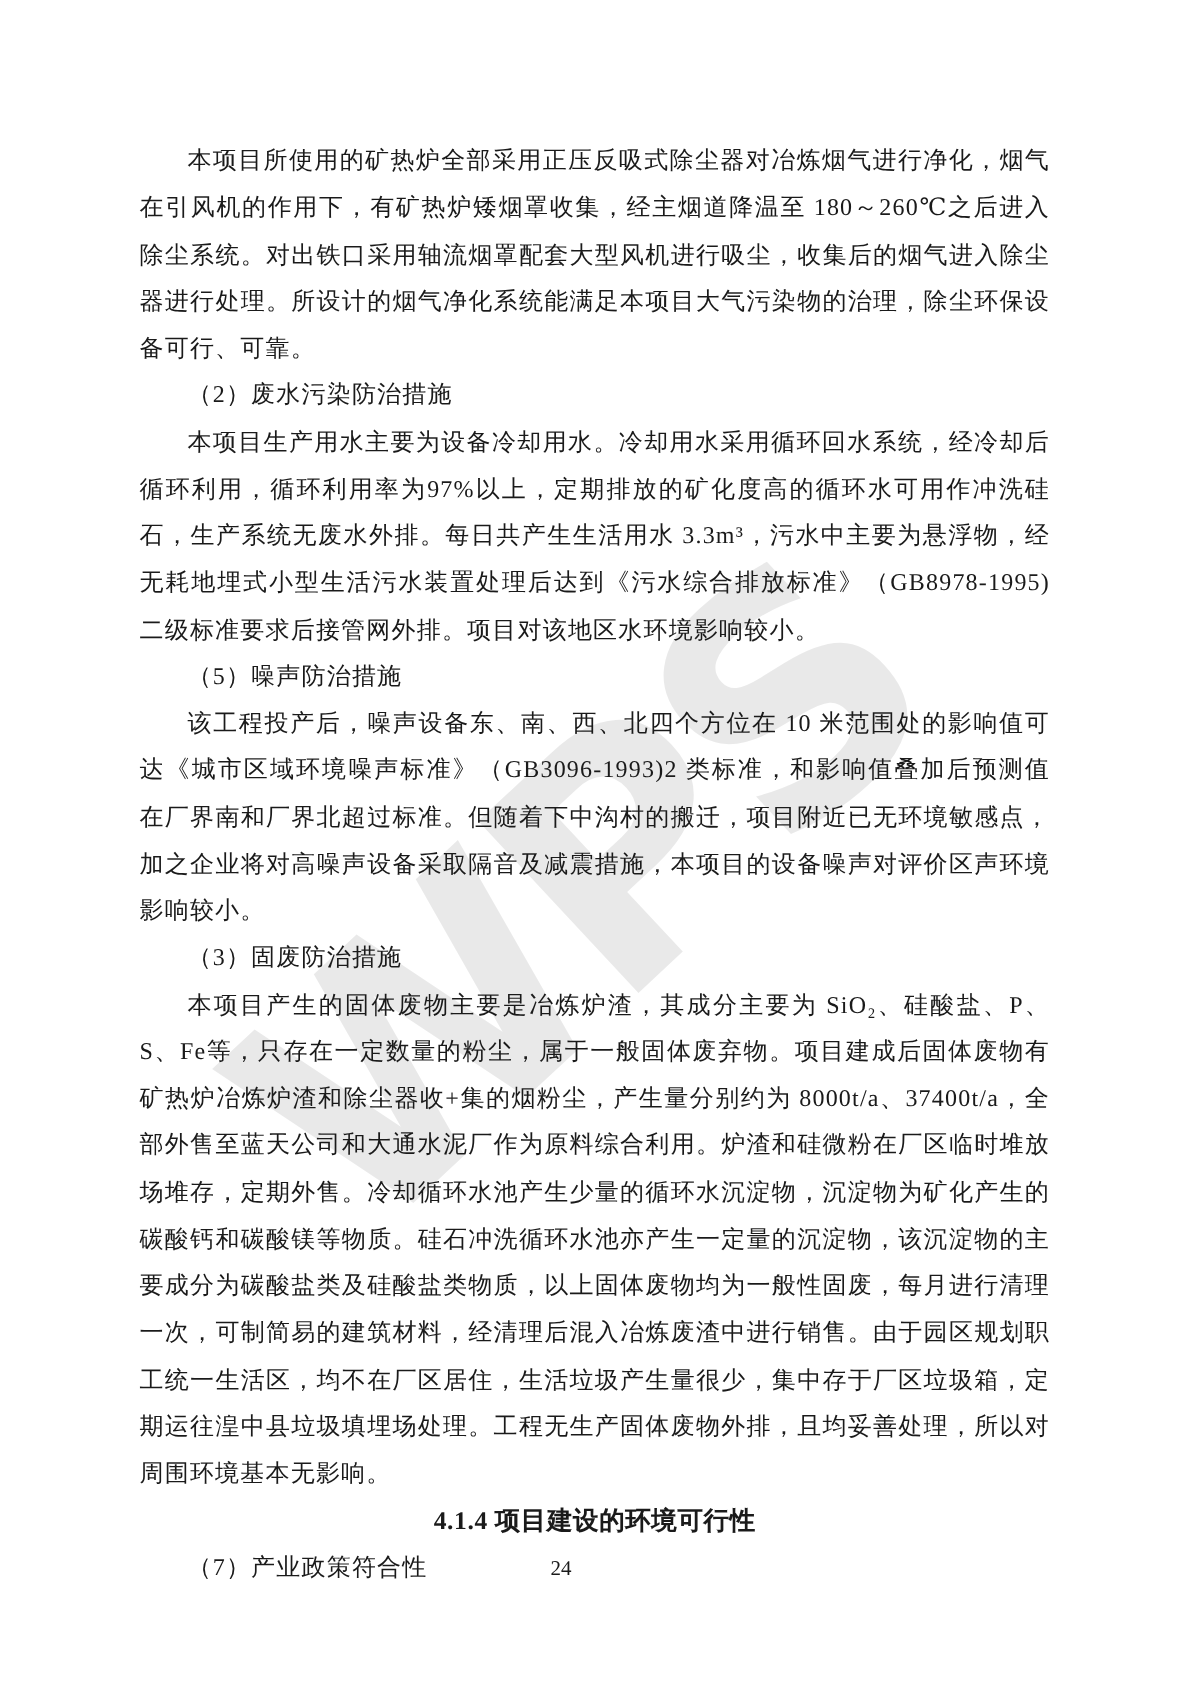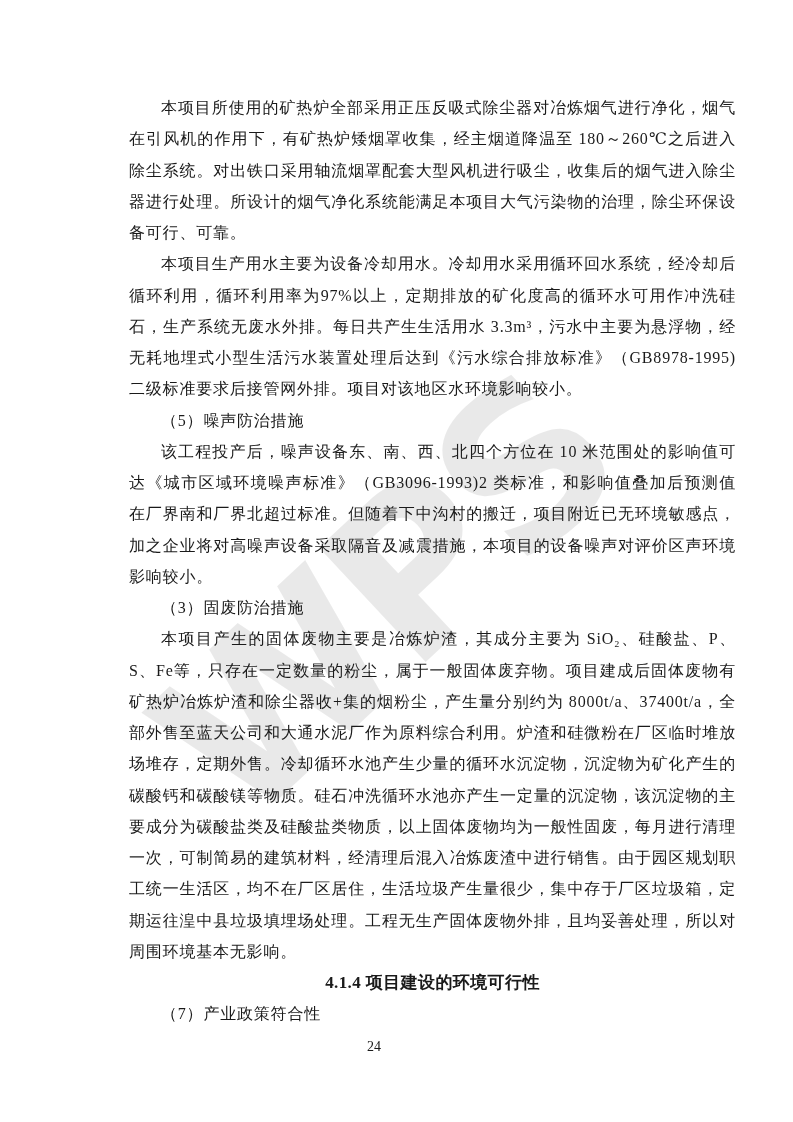--- a/index.html
+++ b/index.html
@@ -33,21 +33,20 @@
   }
   .content {
     position: absolute;
     left: 93px;
     top: 92px;
     width: 607px;
     z-index: 2;
     font-size: 16px;
     line-height: 31.25px;
     letter-spacing: 0.8px;
-    margin-left: 36px;
   }
   .para {
     margin: 0;
     text-indent: 2em;
     text-align: justify;
     text-align-last: left;
   }
   .heading {
     margin: 0;
     font-weight: bold;
@@ -70,20 +69,21 @@
 </style>
 </head>
 <body>
 
 <div class="page">
 
   <div class="watermark">WPS</div>
 
   <div class="content">
     <p class="para">本项目所使用的矿热炉全部采用正压反吸式除尘器对冶炼烟气进行净化，烟气在引风机的作用下，有矿热炉矮烟罩收集，经主烟道降温至 180～260℃之后进入除尘系统。对出铁口采用轴流烟罩配套大型风机进行吸尘，收集后的烟气进入除尘器进行处理。所设计的烟气净化系统能满足本项目大气污染物的治理，除尘环保设备可行、可靠。</p>
+    <p class="para">（2）废水污染防治措施</p>
     <p class="para">本项目生产用水主要为设备冷却用水。冷却用水采用循环回水系统，经冷却后循环利用，循环利用率为97%以上，定期排放的矿化度高的循环水可用作冲洗硅石，生产系统无废水外排。每日共产生生活用水 3.3m³，污水中主要为悬浮物，经无耗地埋式小型生活污水装置处理后达到《污水综合排放标准》（GB8978-1995)二级标准要求后接管网外排。项目对该地区水环境影响较小。</p>
     <p class="para">（5）噪声防治措施</p>
     <p class="para">该工程投产后，噪声设备东、南、西、北四个方位在 10 米范围处的影响值可达《城市区域环境噪声标准》（GB3096-1993)2 类标准，和影响值叠加后预测值在厂界南和厂界北超过标准。但随着下中沟村的搬迁，项目附近已无环境敏感点，加之企业将对高噪声设备采取隔音及减震措施，本项目的设备噪声对评价区声环境影响较小。</p>
     <p class="para">（3）固废防治措施</p>
     <p class="para">本项目产生的固体废物主要是冶炼炉渣，其成分主要为 SiO₂、硅酸盐、P、S、Fe等，只存在一定数量的粉尘，属于一般固体废弃物。项目建成后固体废物有矿热炉冶炼炉渣和除尘器收+集的烟粉尘，产生量分别约为 8000t/a、37400t/a，全部外售至蓝天公司和大通水泥厂作为原料综合利用。炉渣和硅微粉在厂区临时堆放场堆存，定期外售。冷却循环水池产生少量的循环水沉淀物，沉淀物为矿化产生的碳酸钙和碳酸镁等物质。硅石冲洗循环水池亦产生一定量的沉淀物，该沉淀物的主要成分为碳酸盐类及硅酸盐类物质，以上固体废物均为一般性固废，每月进行清理一次，可制简易的建筑材料，经清理后混入冶炼废渣中进行销售。由于园区规划职工统一生活区，均不在厂区居住，生活垃圾产生量很少，集中存于厂区垃圾箱，定期运往湟中县垃圾填埋场处理。工程无生产固体废物外排，且均妥善处理，所以对周围环境基本无影响。</p>
     <p class="heading">4.1.4 项目建设的环境可行性</p>
     <p class="para">（7）产业政策符合性</p>
   </div>
 
   <div class="footer">24</div>

